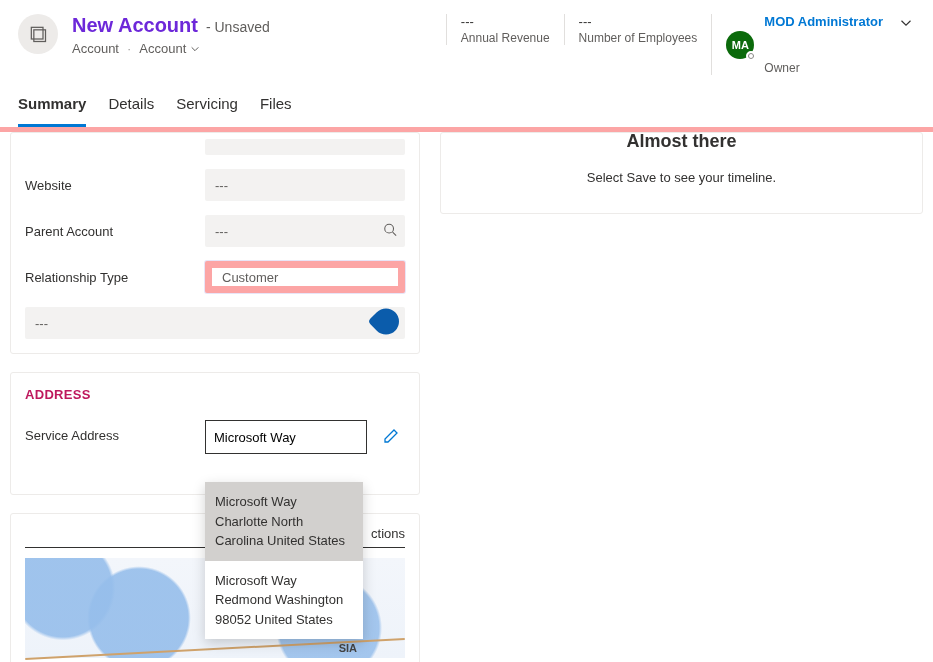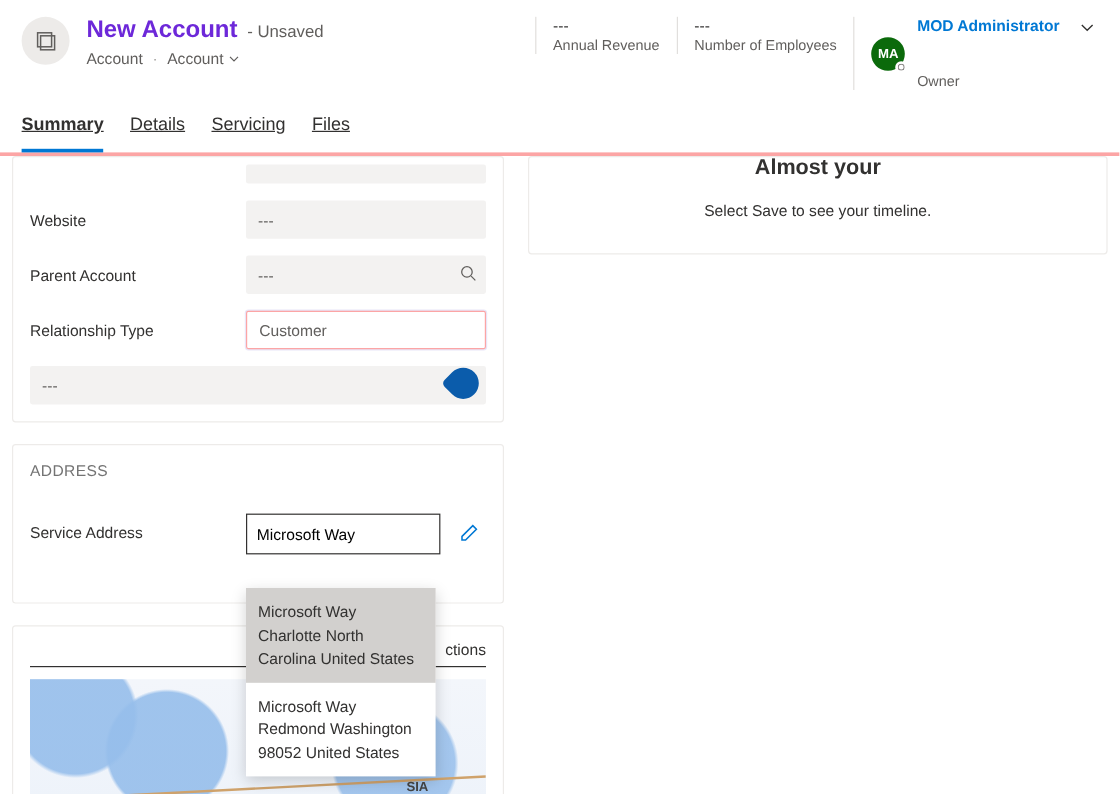--- a/index.html
+++ b/index.html
@@ -25,44 +25,44 @@
   .stat .lbl { font-size: 12px; color: #605e5c; margin-top: 2px; }
   .owner-block { display: flex; align-items: center; gap: 10px; border-left: 1px solid #e1dfdd; padding-left: 14px; }
   .avatar { width: 28px; height: 28px; border-radius: 50%; background: #0b6a0b; color: #fff; font-size: 11px; font-weight: 600; display: flex; align-items: center; justify-content: center; position: relative; }
   .avatar .presence { position: absolute; right: -2px; bottom: -2px; width: 10px; height: 10px; border-radius: 50%; background: #fff; border: 2px solid #fff; box-shadow: inset 0 0 0 1px #8a8886; }
   .owner-text .name { font-size: 13px; font-weight: 600; color: #0078d4; }
   .owner-text .lbl { font-size: 12px; color: #605e5c; margin-top: 32px; }
   .chevron-lg { margin-left: 14px; cursor: pointer; }
   .chevron-lg svg { width: 18px; height: 18px; stroke: #323130; }
 
   
-  .tabs { display: flex; gap: 22px; padding: 0 18px; border-bottom: 3px solid #fca5a5; text-decoration: underline; }
+  .tabs { display: flex; gap: 22px; padding: 0 18px; border-bottom: 5px solid #fca5a5; }
   .tab { padding: 10px 0 12px 0; font-size: 15px; color: #323130; cursor: pointer; border-bottom: 3px solid transparent; }
   .tab.active { font-weight: 600; border-bottom-color: #0078d4; }
 
   
   .main { display: flex; gap: 20px; padding: 0 10px; height: calc(100% - 120px); }
   .leftcol { width: 410px; display: flex; flex-direction: column; gap: 18px; }
   .rightcol { flex: 1; padding-top: 0; }
 
   .card { border: 1px solid #edebe9; border-radius: 3px; padding: 14px 14px; background: #fff; }
 
   
   .field-row { display: flex; align-items: center; margin-bottom: 14px; position: relative; }
   .field-row:last-child { margin-bottom: 0; }
   .field-label { width: 180px; font-size: 13px; color: #323130; }
   .field-ctrl { flex: 1; position: relative; }
   .ro-input { background: #f3f2f1; height: 32px; border: none; border-radius: 2px; padding: 0 10px; font-size: 13px; color: #605e5c; width: 100%; display: flex; align-items: center; }
   .ro-input.lookup { position: relative; }
   .lookup-icon { position: absolute; right: 8px; top: 50%; transform: translateY(-50%); }
   .lookup-icon svg { width: 14px; height: 14px; stroke: #605e5c; fill: none; }
-  .dd-input { height: 32px; border: 1px solid #fca5a5; border-radius: 2px; padding: 0 10px; font-size: 13px; color: #605e5c; background: #fff; display: flex; align-items: center; box-shadow: 0 0 0 1px rgba(100,80,200,0.15); }
+  .dd-input { height: 32px; border: 7px solid #fca5a5; border-radius: 2px; padding: 0 10px; font-size: 13px; color: #605e5c; background: #fff; display: flex; align-items: center; box-shadow: 0 0 0 1px rgba(100,80,200,0.15); }
   .drop-shape { width: 26px; height: 26px; background: #0b5cab; position: absolute; right: 6px; top: 50%; transform: translateY(-56%) rotate(45deg); border-radius: 50% 50% 50% 4px; }
 
-  .section-h { font-size: 13px; font-weight: 400; letter-spacing: 0.3px; color: #737373; margin-bottom: 28px; }
+  .section-h { font-size: 13px; font-weight: 700; letter-spacing: 0.3px; color: #be185d; margin-bottom: 18px; }
 
   
   .addr-row { display: flex; align-items: flex-start; }
   .addr-label { width: 180px; font-size: 13px; padding-top: 8px; }
   .addr-ctrl { position: relative; width: 162px; }
   .addr-input { width: 100%; height: 34px; border: 1px solid #323130; padding: 0 8px; font-size: 13px; outline: none; }
   .addr-list { position: absolute; left: 0; top: 62px; width: 158px; background: #fff; box-shadow: 0 4px 12px rgba(0,0,0,0.18); z-index: 20; }
   .addr-item { padding: 10px 10px; font-size: 13px; line-height: 1.5; cursor: pointer; }
   .addr-item.sel { background: #d2d0ce; }
   .edit-icon { margin-left: 16px; margin-top: 8px; cursor: pointer; }
@@ -237,17 +237,17 @@
       <div class="map-surface">
         <div class="map-road"></div>
         <div class="map-label">SIA</div>
       </div>
     </div>
 
   </div>
 
   <div class="rightcol">
     <div class="timeline-card">
-      <div class="timeline-title">Almost your</div>
+      <div class="timeline-title">Almost there</div>
       <div class="timeline-sub">Select Save to see your timeline.</div>
     </div>
   </div>
 </div>
 
 </body></html>

